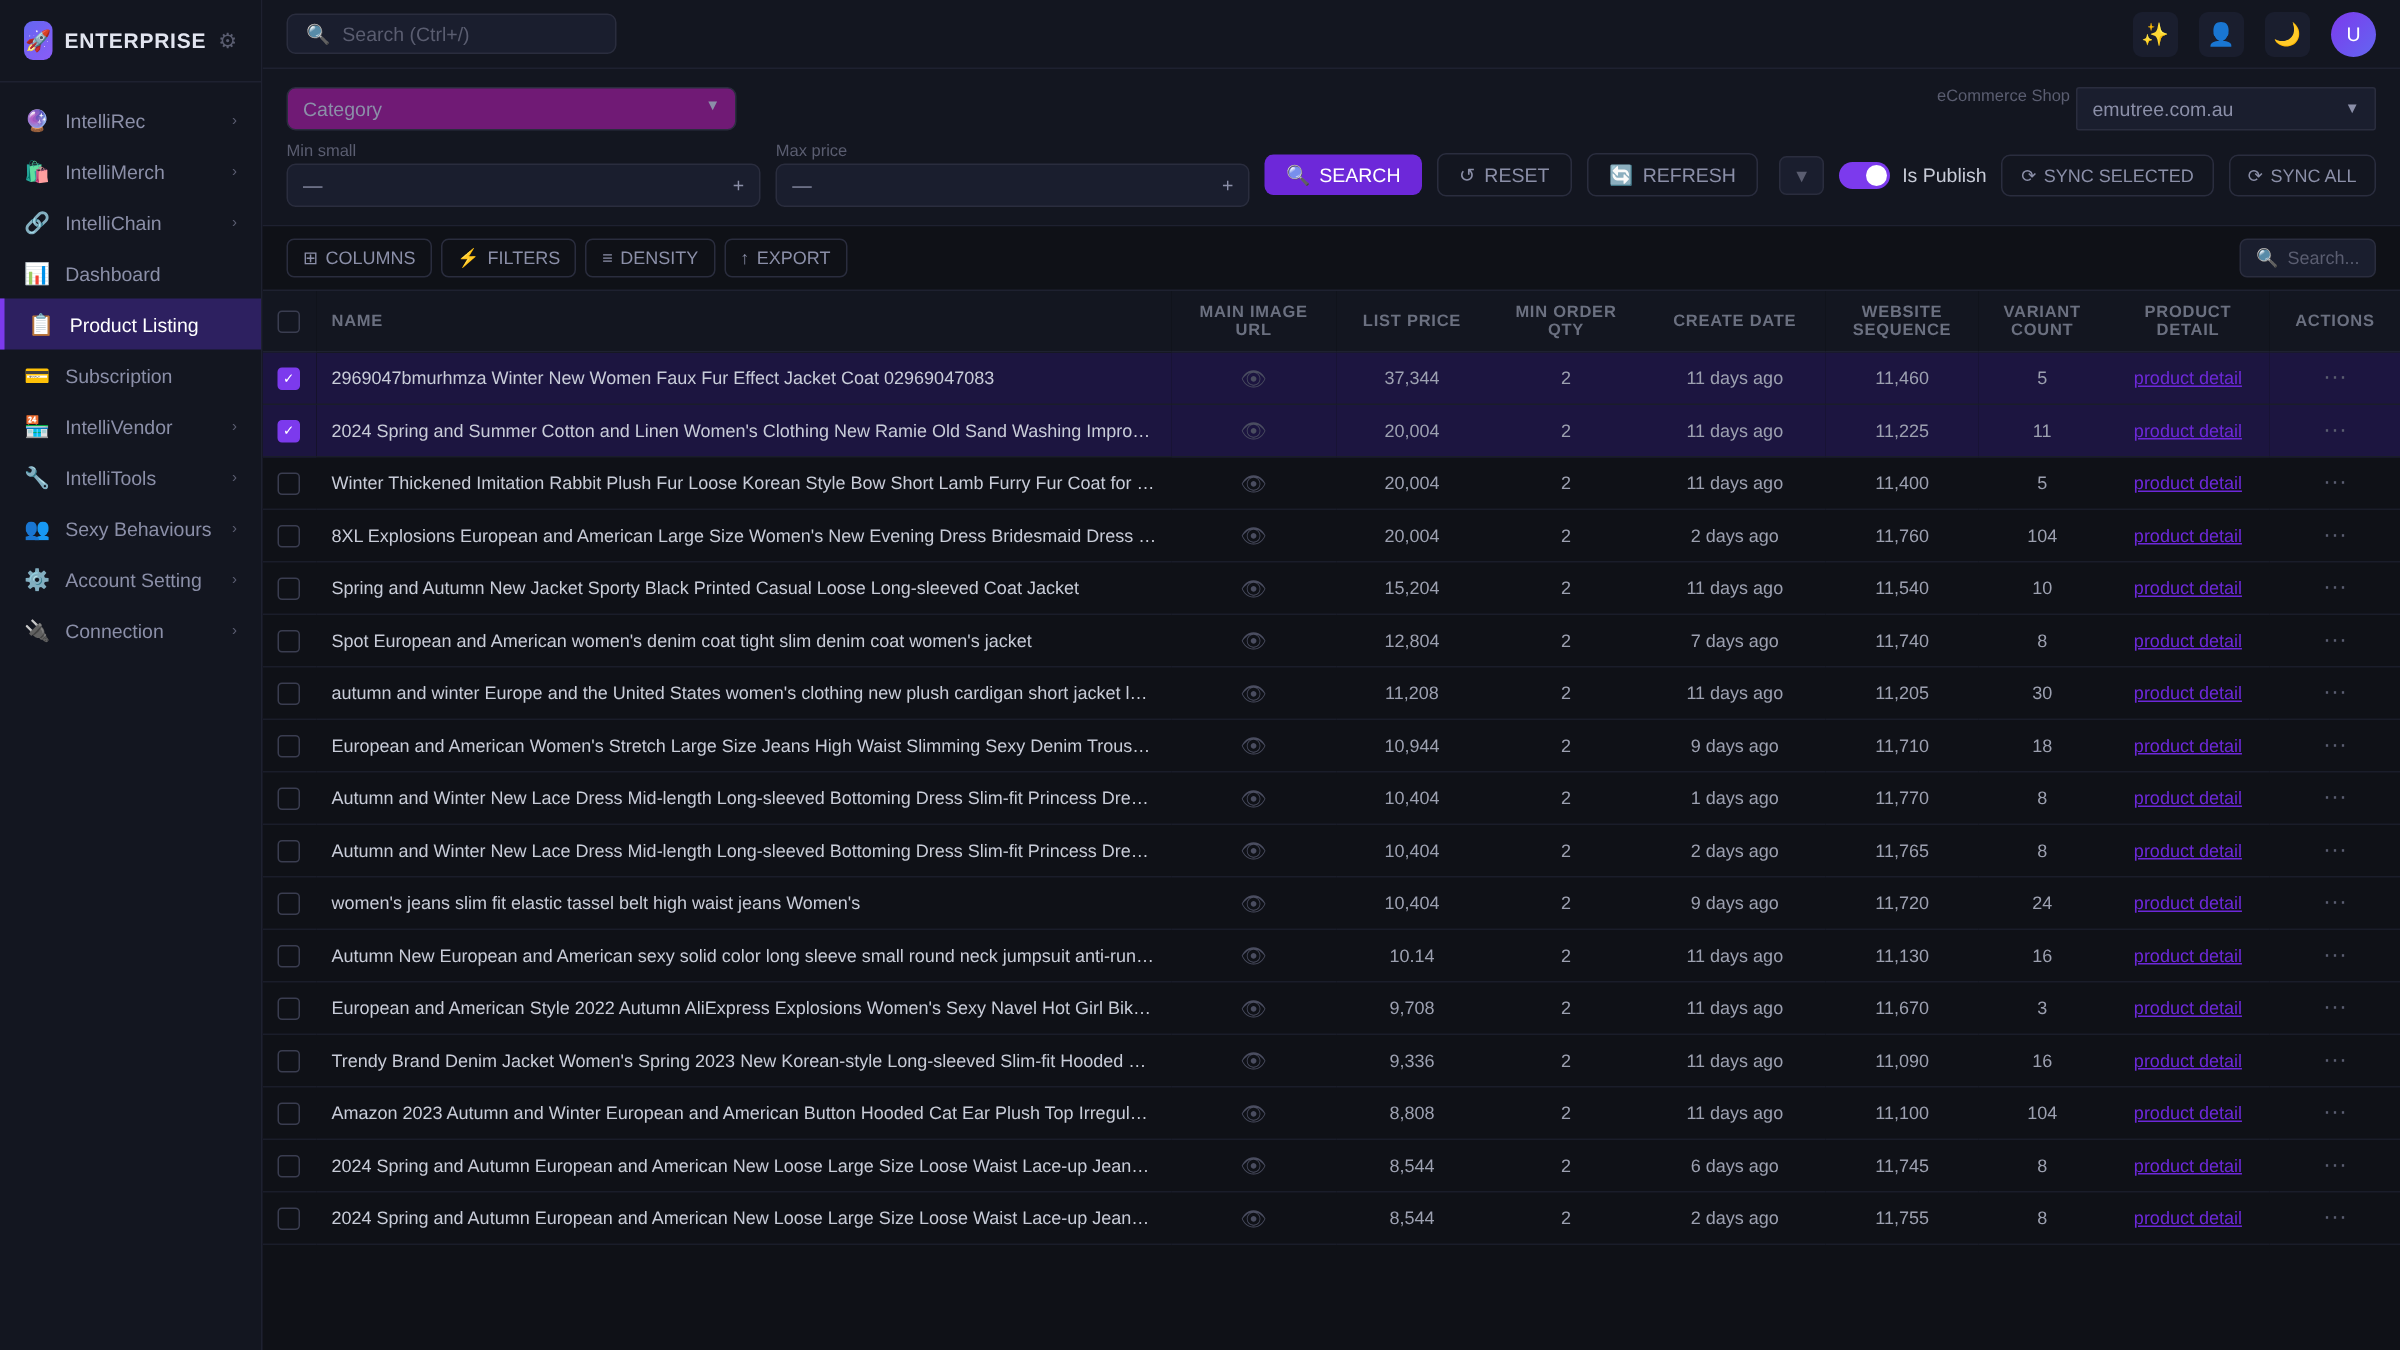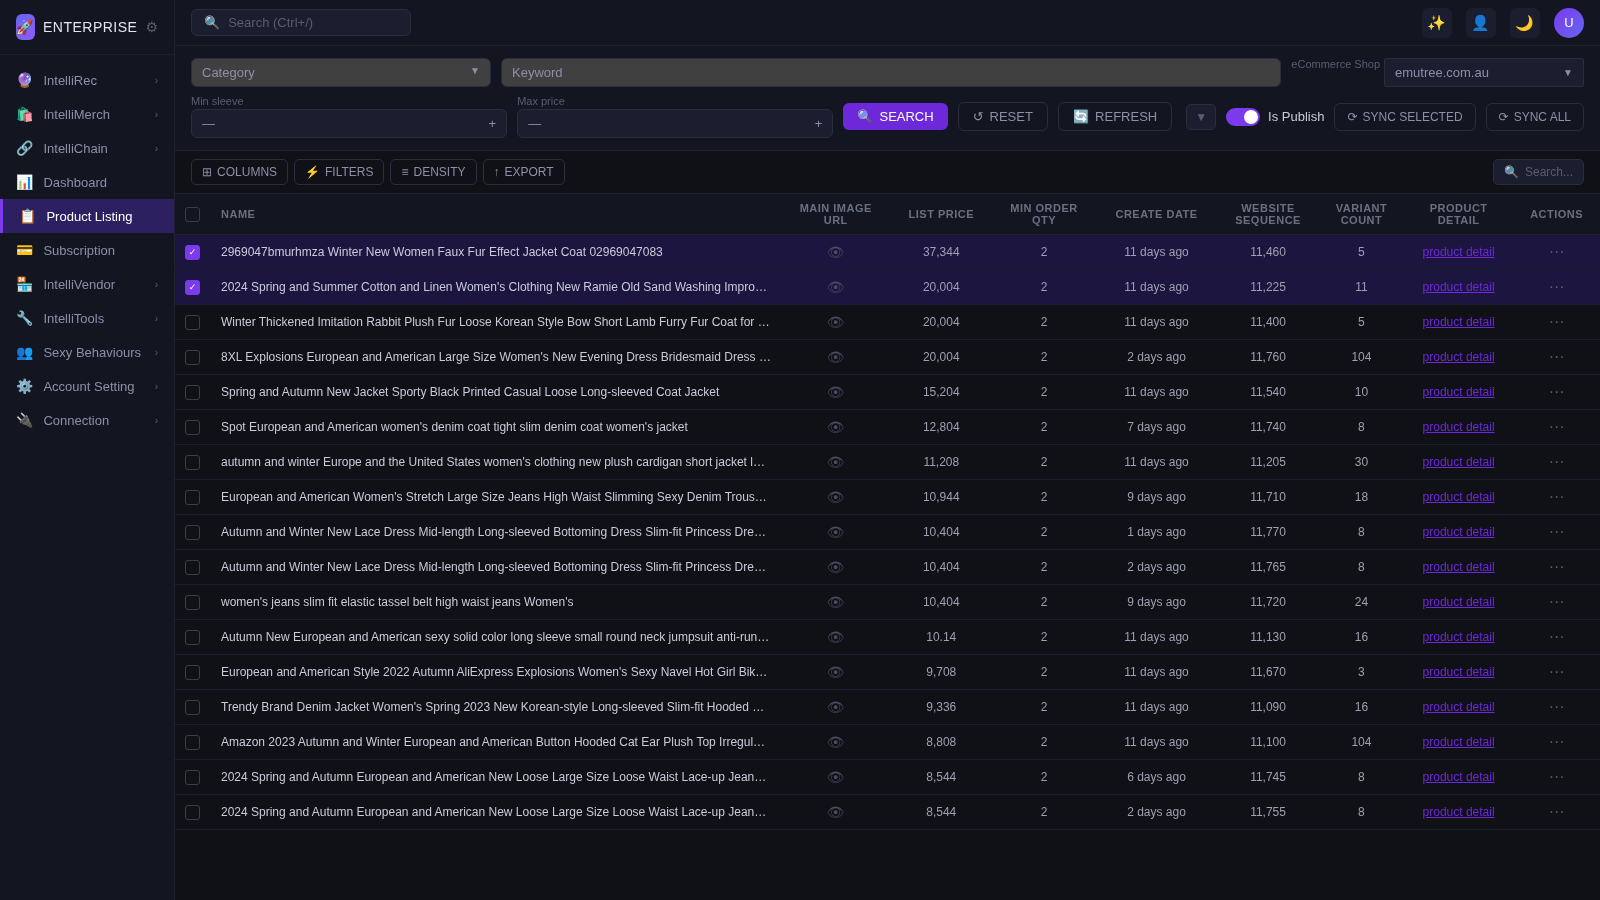--- a/index.html
+++ b/index.html
@@ -33,21 +33,21 @@
       width: 26px;
       height: 26px;
       background: linear-gradient(135deg, #6366f1, #8b5cf6);
       border-radius: 6px;
       display: flex;
       align-items: center;
       justify-content: center;
       font-size: 14px;
     }
     .logo-text {
-      font-weight: 400;
+      font-weight: 700;
       font-size: 14px;
       color: #e2e5f0;
       letter-spacing: 0.5px;
     }
     .sidebar-nav {
       flex: 1;
       overflow-y: auto;
       padding: 8px 0;
     }
     .nav-item {
@@ -146,21 +146,21 @@
       gap: 10px;
       margin-bottom: 8px;
       align-items: center;
     }
     .filter-row2 {
       display: flex;
       gap: 10px;
       align-items: center;
     }
     .select-box {
-      background: #404040;
+      background: #701a75;
       border: 1px solid #2a2d3e;
       border-radius: 6px;
       padding: 6px 10px;
       color: #8b8fa8;
       font-size: 13px;
       display: flex;
       justify-content: space-between;
       cursor: pointer;
       min-width: 180px;
       gap: 28px;
@@ -485,34 +485,31 @@
       <div class="avatar">U</div>
     </div>
   </div>
 
   <div id="filter-bar">
     <div class="filter-row1">
       <div class="select-box wide">
         <span>Category</span>
         <span style="font-size:10px;">▼</span>
       </div>
-      <div class="select-box" style="flex:1;">
-        <span>Keyword</span>
-      </div>
       <div class="shop-filter">
         <span class="shop-label">eCommerce Shop</span>
         <div class="shop-select">
           <span>emutree.com.au</span>
           <span style="font-size:10px;margin-left:auto;">▼</span>
         </div>
       </div>
     </div>
     <div class="filter-row2">
       <div class="price-group">
-        <span class="price-label">Min sleeve</span>
+        <span class="price-label">Min small</span>
         <div class="price-input">
           <span>—</span>
           <span>+</span>
         </div>
       </div>
       <div class="price-group">
         <span class="price-label">Max price</span>
         <div class="price-input">
           <span>—</span>
           <span>+</span>

